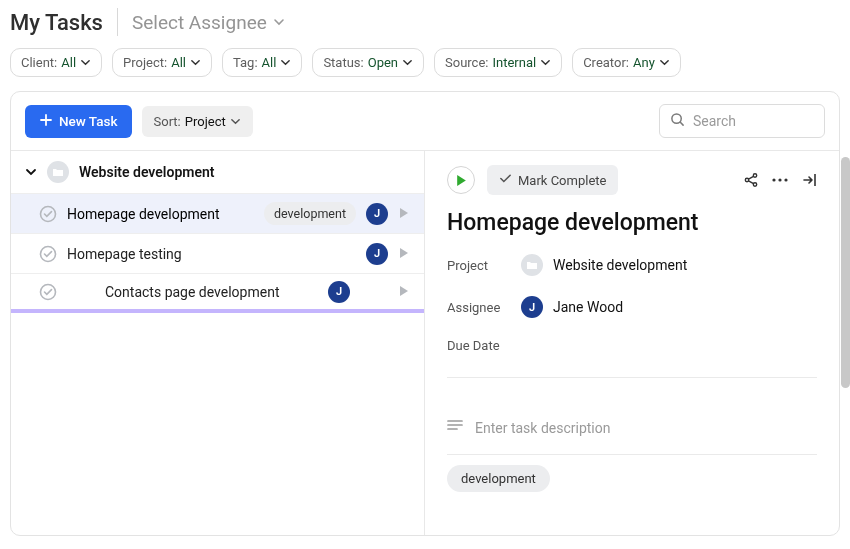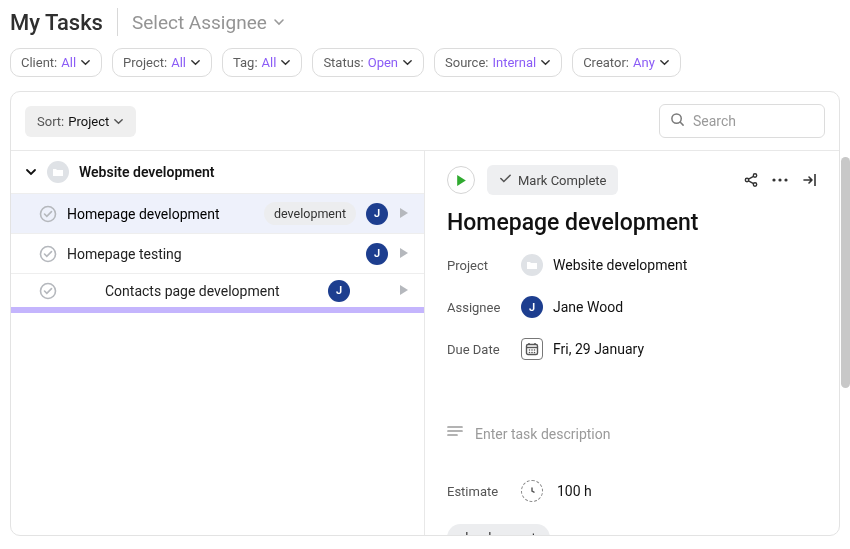--- a/index.html
+++ b/index.html
@@ -9,21 +9,21 @@
   
   .header { display: flex; align-items: center; gap: 14px; margin-bottom: 12px; }
   .header-title { font-size: 22px; font-weight: 500; color: #2f2f2f; }
   .vr { width: 1px; height: 28px; background: #d8d8d8; }
   .assignee-select { display: flex; align-items: center; gap: 6px; color: #949494; font-size: 19px; font-weight: 400; cursor: pointer; }
 
   
   .filters { display: flex; gap: 10px; margin-bottom: 14px; }
   .filter { display: flex; align-items: center; gap: 4px; border: 1px solid #dcdcdc; border-radius: 10px; padding: 6px 10px; font-size: 13px; cursor: pointer; background:#fff;text-align:right; }
   .filter .lbl { color: #5e5e5e; }
-  .filter .val { color: #8b5cf6; }
+  .filter .val { color: #14532d; }
 
   .chev { display:inline-block; }
   .chev svg { display:block; }
 
   
   .card { border: 1px solid #e3e3e3; border-radius: 10px; overflow: hidden; height: 445px; display:flex; flex-direction:column; }
 
   .toolbar { display: flex; align-items: center; padding: 12px 14px; gap: 10px; }
   .btn-primary { background: #296af0; color: #fff; border: none; border-radius: 6px; padding: 8px 14px; font-size: 13.5px; font-weight: 500; display: flex; align-items: center; gap: 6px; cursor: pointer; }
   .sort-pill { background: #efefef; border-radius: 6px; padding: 8px 12px; font-size: 13px; color: #555; display: flex; align-items: center; gap: 4px; cursor: pointer; }
@@ -146,20 +146,26 @@
           <svg width="11" height="11" viewBox="0 0 12 12">
             <path d="M2 4l4 4 4-4" stroke="#333" stroke-width="1.6" fill="none" stroke-linecap="round"></path>
           </svg>
         </span>
     </div>
   </div>
 
   <div class="card">
 
     <div class="toolbar">
+      <button class="btn-primary">
+        <span><svg width="14" height="14" viewBox="0 0 14 14">
+              <path d="M7 2v10M2 7h10" stroke="#fff" stroke-width="1.8" stroke-linecap="round"></path>
+            </svg></span>
+        <span>New Task</span>
+      </button>
       <div class="sort-pill">
         <span>Sort:</span>
         <span class="val">Project</span>
         <span class="chev">
             <svg width="11" height="11" viewBox="0 0 12 12">
               <path d="M2 4l4 4 4-4" stroke="#555" stroke-width="1.6" fill="none" stroke-linecap="round"></path>
             </svg>
           </span>
       </div>
       <div class="spacer"></div>
@@ -207,21 +213,21 @@
                 <circle cx="9" cy="9" r="7.5" stroke="#b5b8bd" stroke-width="1.6" fill="none"></circle>
                 <path d="M5.5 9l2.3 2.3L12.5 6.6" stroke="#b5b8bd" stroke-width="1.6" fill="none" stroke-linecap="round"></path>
               </svg></span>
           <span class="task-label">Homepage testing</span>
           <span class="avatar">J</span>
           <span class="play-sm"><svg width="12" height="12" viewBox="0 0 10 12">
                 <path d="M1 1l8 5-8 5z" fill="#b5b8bd"></path>
               </svg></span>
         </div>
 
-        <div class="task-row" style="border-bottom:6px solid #c4b5fd;gap:48px;">
+        <div class="task-row" style="border-bottom:4px solid #c4b5fd;gap:48px;">
           <span class="check-icon"><svg width="18" height="18" viewBox="0 0 18 18">
                 <circle cx="9" cy="9" r="7.5" stroke="#b5b8bd" stroke-width="1.6" fill="none"></circle>
                 <path d="M5.5 9l2.3 2.3L12.5 6.6" stroke="#b5b8bd" stroke-width="1.6" fill="none" stroke-linecap="round"></path>
               </svg></span>
           <span class="task-label">Contacts page development</span>
           <span class="avatar">J</span>
           <span class="play-sm"><svg width="12" height="12" viewBox="0 0 10 12">
                 <path d="M1 1l8 5-8 5z" fill="#b5b8bd"></path>
               </svg></span>
         </div>
@@ -281,60 +287,33 @@
         <div class="field">
           <div class="field-label">Assignee</div>
           <div class="field-content">
             <span class="avatar-sm">J</span>
             <span>Jane Wood</span>
           </div>
         </div>
 
         <div class="field">
           <div class="field-label">Due Date</div>
-          <div class="field-content">
-            <span class="cal-box">
-              <svg width="14" height="14" viewBox="0 0 14 14">
-                  <rect x="1.5" y="2.5" width="11" height="10" rx="1.5" fill="none" stroke="#555" stroke-width="1.4"></rect>
-                  <path d="M1.5 5.5h11" stroke="#555" stroke-width="1.4"></path>
-                  <path d="M4 1v2M10 1v2" stroke="#555" stroke-width="1.4"></path>
-                  <circle cx="4.5" cy="8" r="0.8" fill="#555"></circle>
-                  <circle cx="7" cy="8" r="0.8" fill="#555"></circle>
-                  <circle cx="9.5" cy="8" r="0.8" fill="#555"></circle>
-                  <circle cx="4.5" cy="10.5" r="0.8" fill="#555"></circle>
-                  <circle cx="7" cy="10.5" r="0.8" fill="#555"></circle>
-                  <circle cx="9.5" cy="10.5" r="0.8" fill="#555"></circle>
-                </svg>
-            </span>
-            <span>Fri, 29 January</span>
-          </div>
         </div>
 
         <div class="divider"></div>
 
         <div class="desc-row">
           <span><svg width="16" height="14" viewBox="0 0 16 14">
                 <path d="M1 2h14M1 6h14M1 10h9" stroke="#9a9a9a" stroke-width="1.7" stroke-linecap="round"></path>
               </svg></span>
           <span>Enter task description</span>
         </div>
 
         <div class="divider"></div>
 
-        <div class="est-row">
-          <div class="est-label">Estimate</div>
-          <div class="est-content">
-            <span class="est-icon">
-              <svg width="12" height="12" viewBox="0 0 12 12">
-                  <path d="M6 3v3l2 1.2" stroke="#555" stroke-width="1.4" fill="none" stroke-linecap="round"></path>
-                </svg>
-            </span>
-            <span>100 h</span>
-          </div>
-        </div>
 
         <div class="tags-area">
           <span class="tag-chip">development</span>
         </div>
 
       </div>
     </div>
   </div>
 </div>
 

